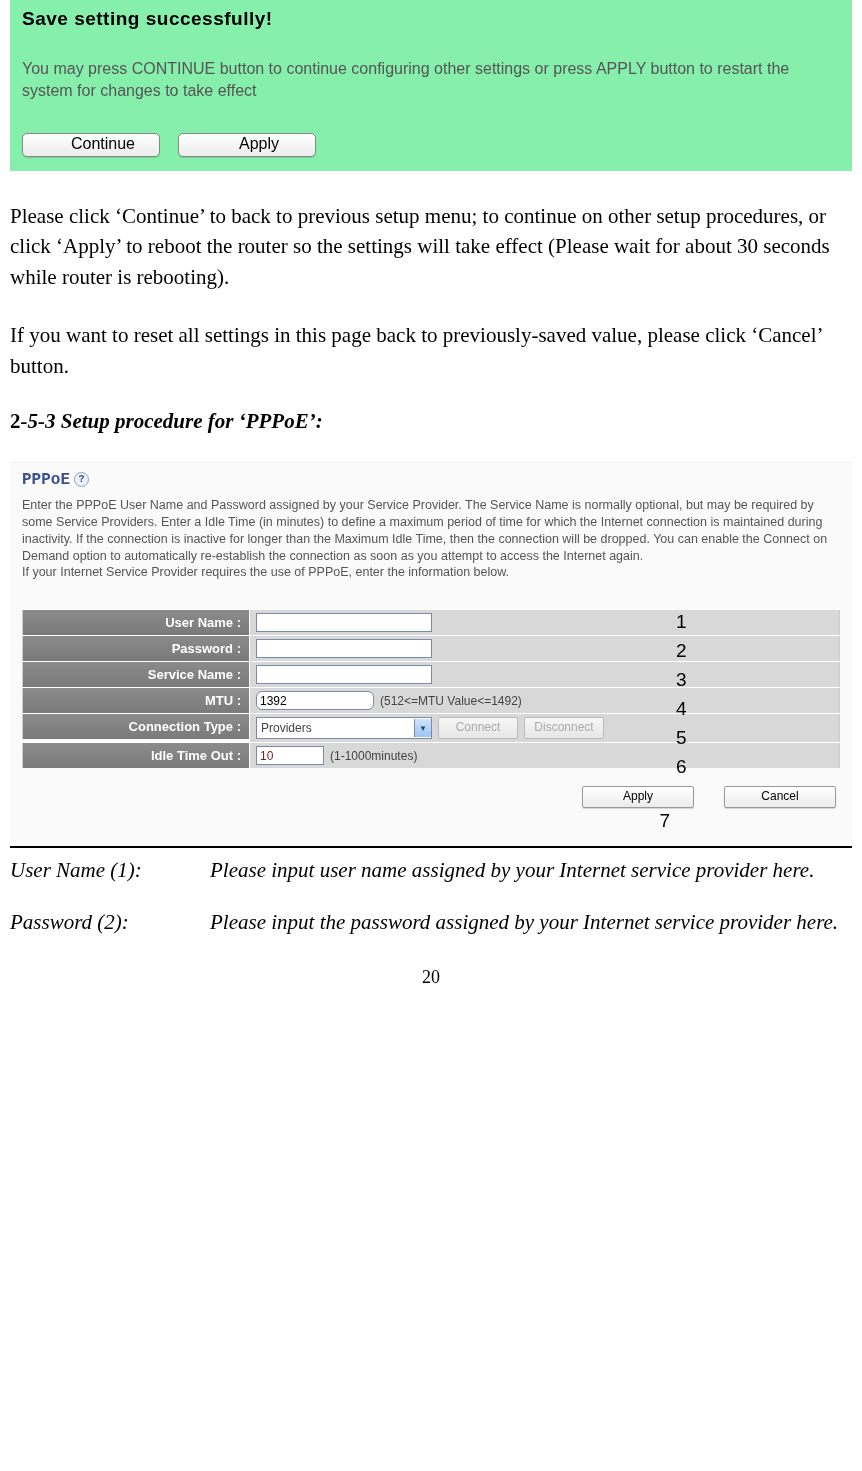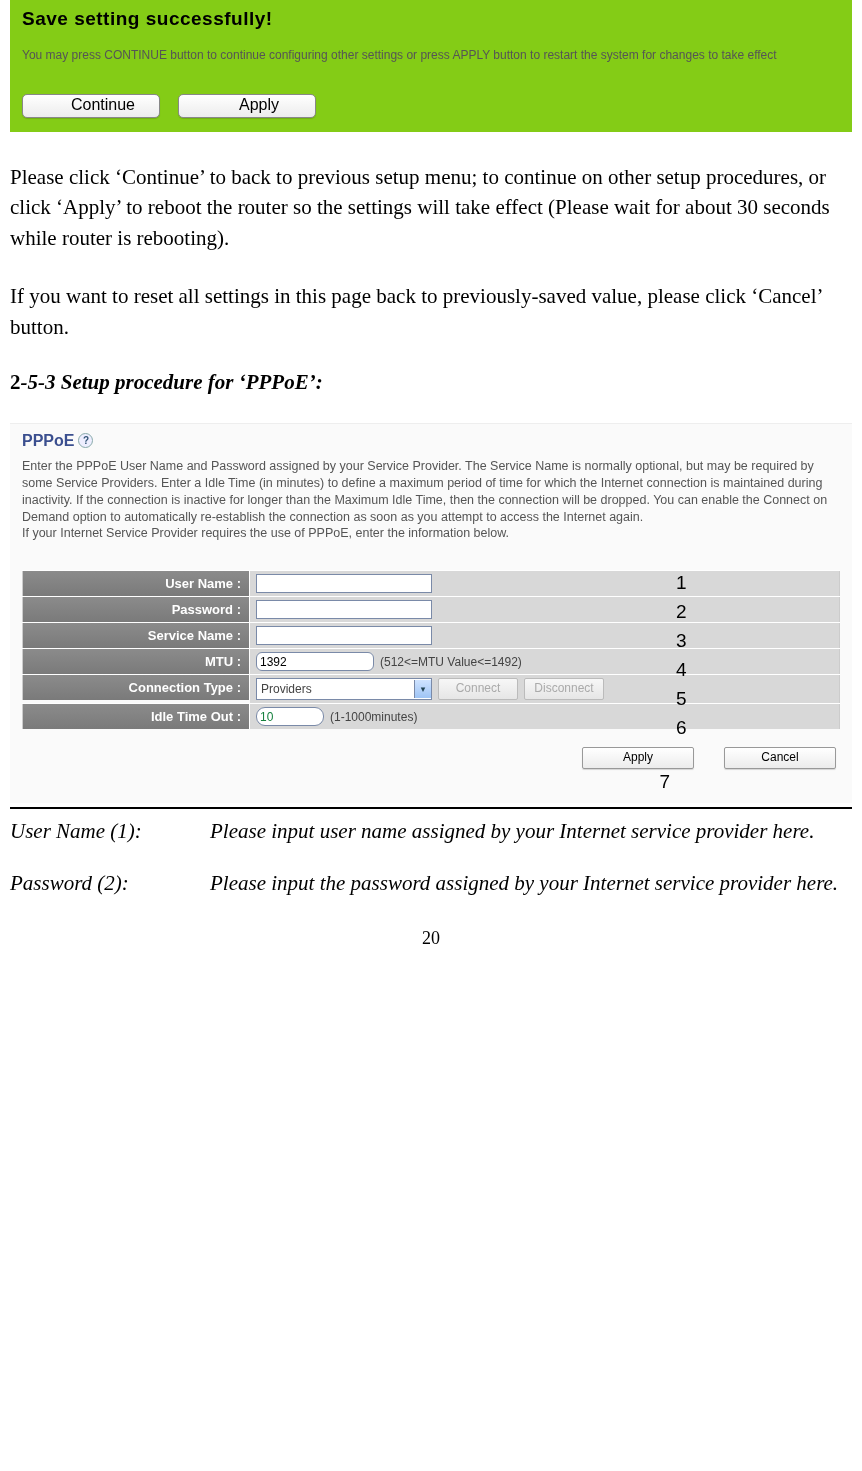--- a/index.html
+++ b/index.html
@@ -7,35 +7,35 @@
     padding: 0;
     font-family: "Times New Roman", serif;
     background: #fff;
     color: #000;
     width: 862px;
   }
   .page {
     padding: 0 10px 10px 10px;
   }
   .gray-box {
-    background: #84cc16;
+    background: #86efac;
     padding: 8px 12px 14px 12px;
     margin-bottom: 30px;
   }
   .gray-box .title {
     font-weight: bold;
     font-size: 19px;
     font-family: Arial, sans-serif;
     letter-spacing: 0.5px;
   }
   .gray-box .subtitle {
     font-family: Arial, sans-serif;
-    font-size: 12px;
+    font-size: 16px;
     color: #555;
-    margin-top: 17px;
+    margin-top: 28px;
     line-height: 1.4;
   }
   .btn-row {
     margin-top: 30px;
     display: flex;
     gap: 18px;
   }
   .btn {
     width: 112px;
     height: 22px;
@@ -63,21 +63,21 @@
   .section-heading .non-italic {
     font-style: normal;
   }
   .pppoe-box {
     background: #fafafa;
     border-top: 1px solid #eee;
     padding: 8px 12px 10px 12px;
     position: relative;
   }
   .pppoe-title {
-    font-family: Liberation Sans, sans-serif;
+    font-family: Liberation Mono, monospace;
     font-weight: bold;
     font-size: 16px;
     color: #3b4f8f;
     display: flex;
     align-items: center;
     gap: 4px;
   }
   .help-circle {
     width: 13px;
     height: 13px;
@@ -134,21 +134,21 @@
   .text-input {
     height: 17px;
     width: 168px;
     border: 1px solid #7a8aa8;
     background: #fff;
     font-family: Arial, sans-serif;
     font-size: 12px;
     padding: 0 3px;
   }
   .text-input.small { width: 60px; }
-  .text-input.disabled { background:#fff; color:#15803d;border-radius:9px; }
+  .text-input.disabled { background:#fff; color:#7f1d1d; }
   .select {
     height: 20px;
     width: 170px;
     border: 1px solid #7a8aa8;
     background: #fff;
     font-family: Arial, sans-serif;
     font-size: 12px;
     display:flex;
     align-items:center;
     justify-content:space-between;

